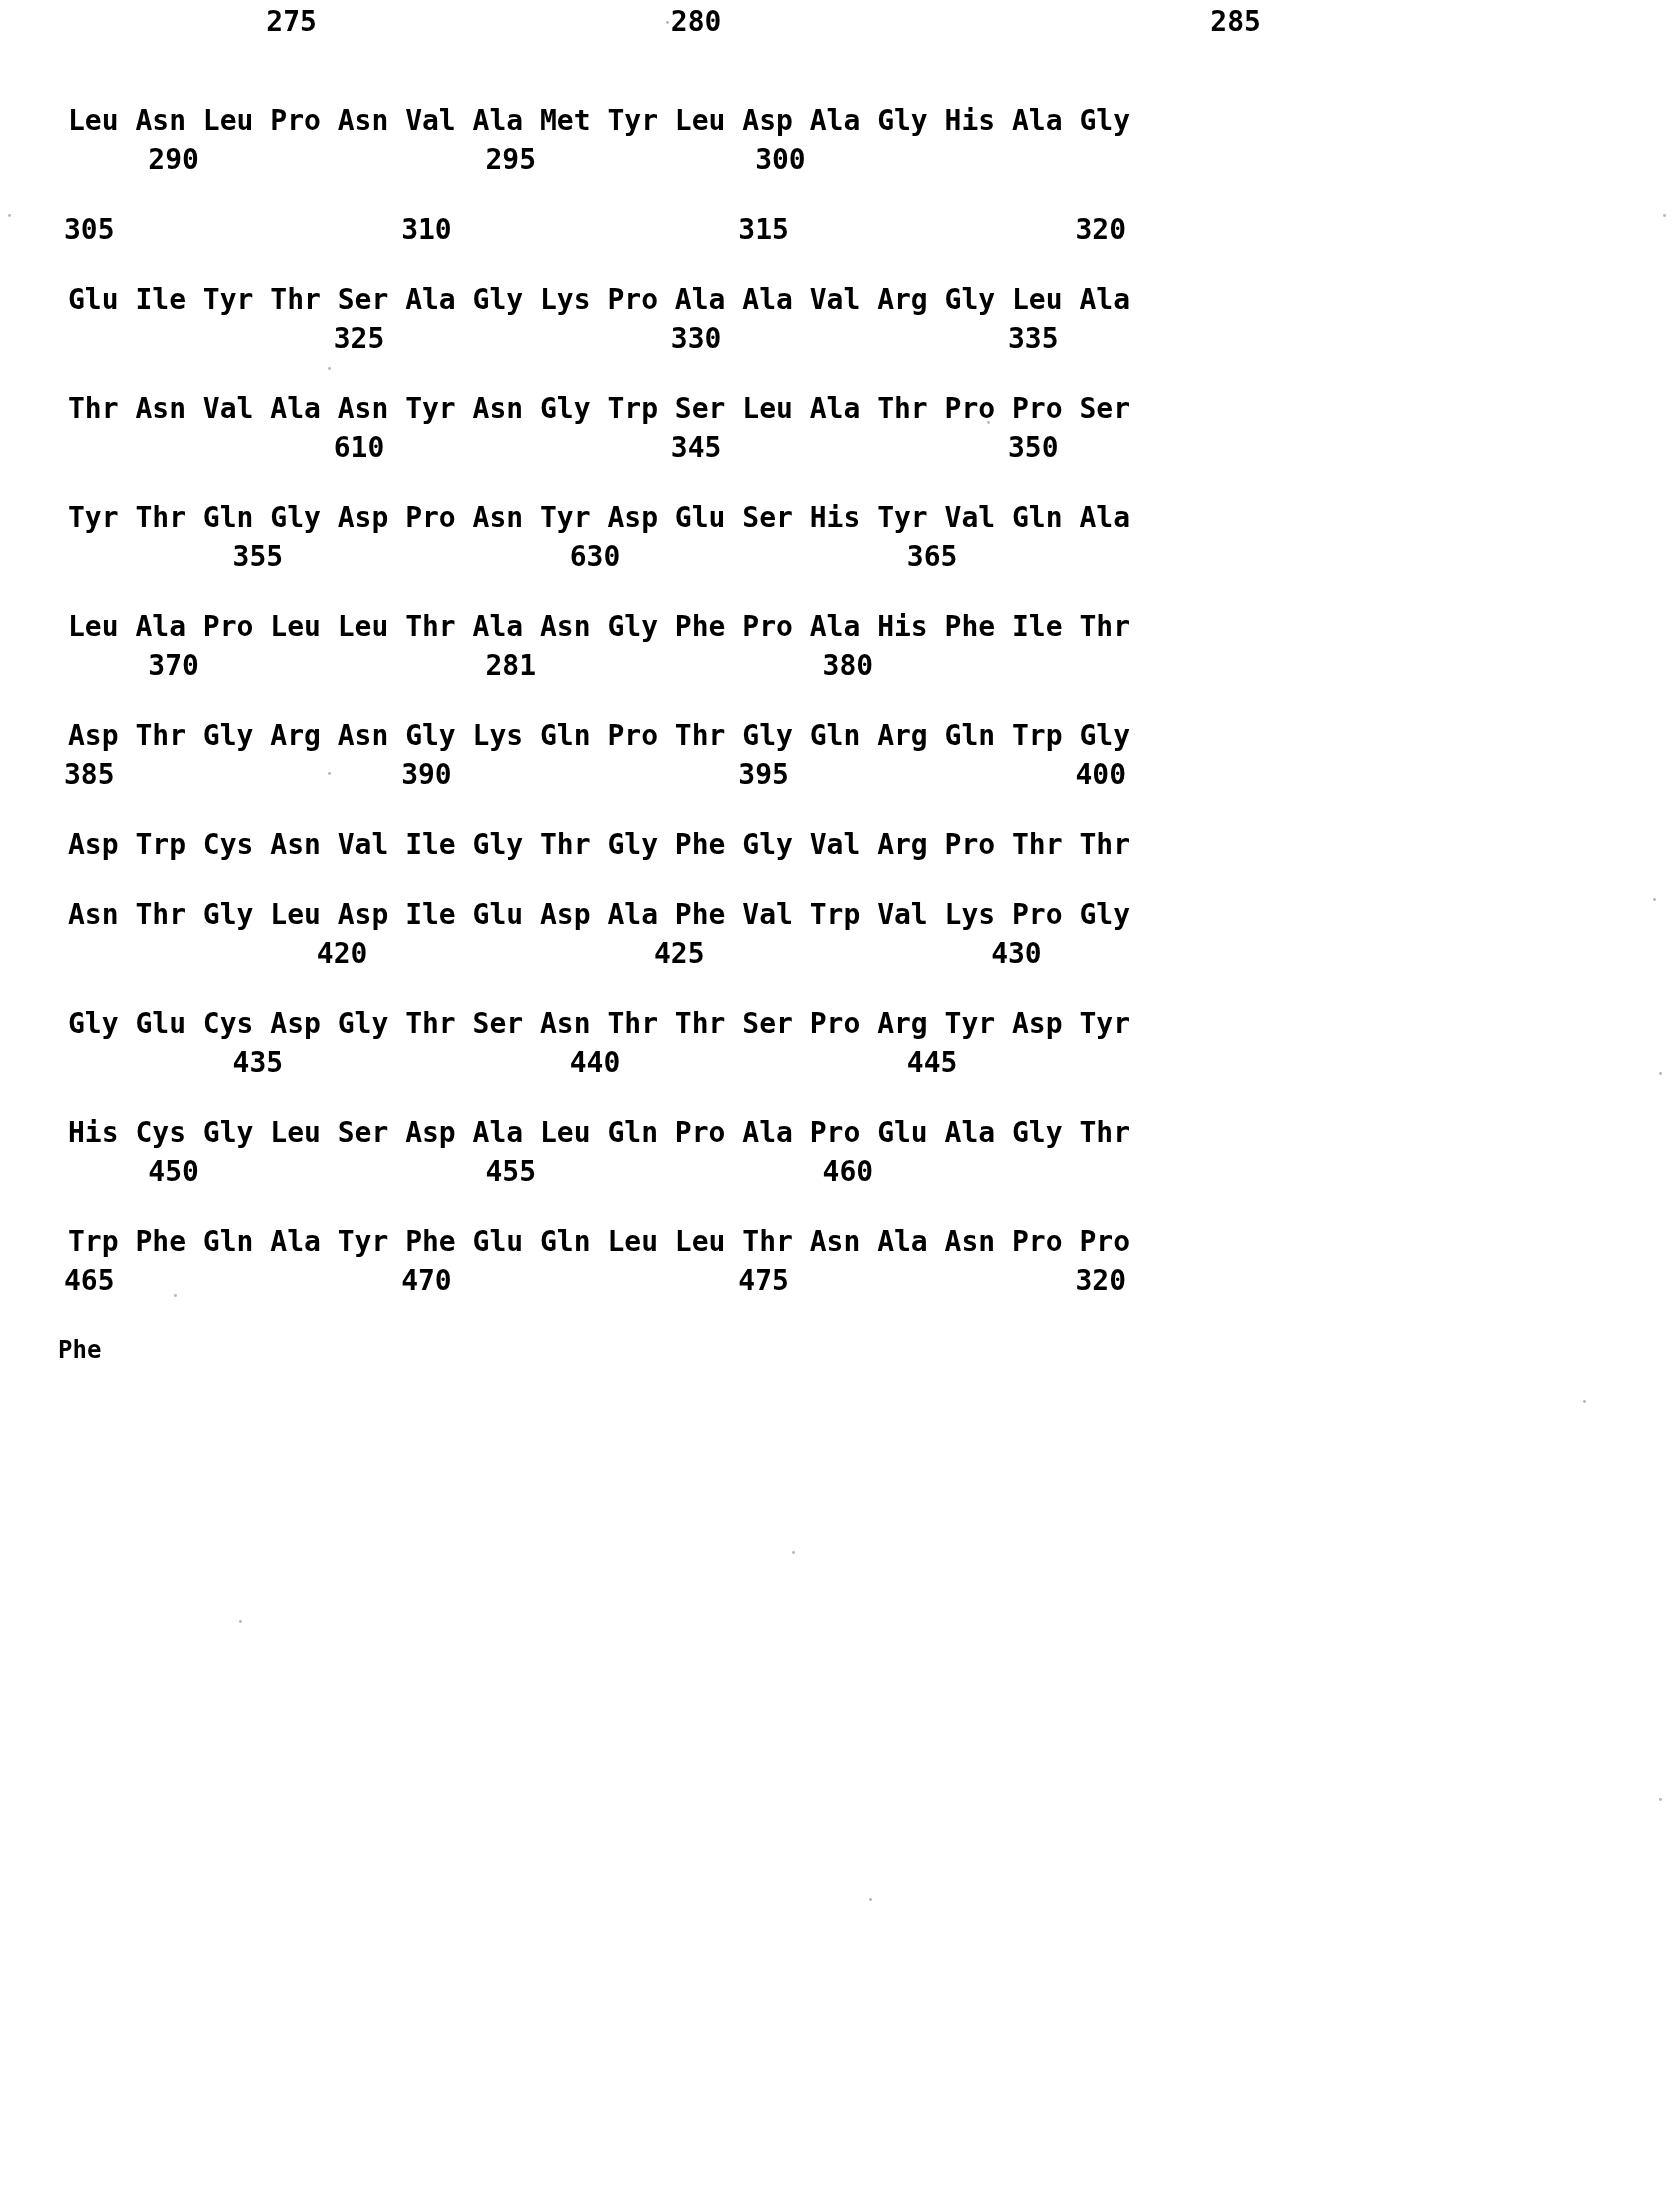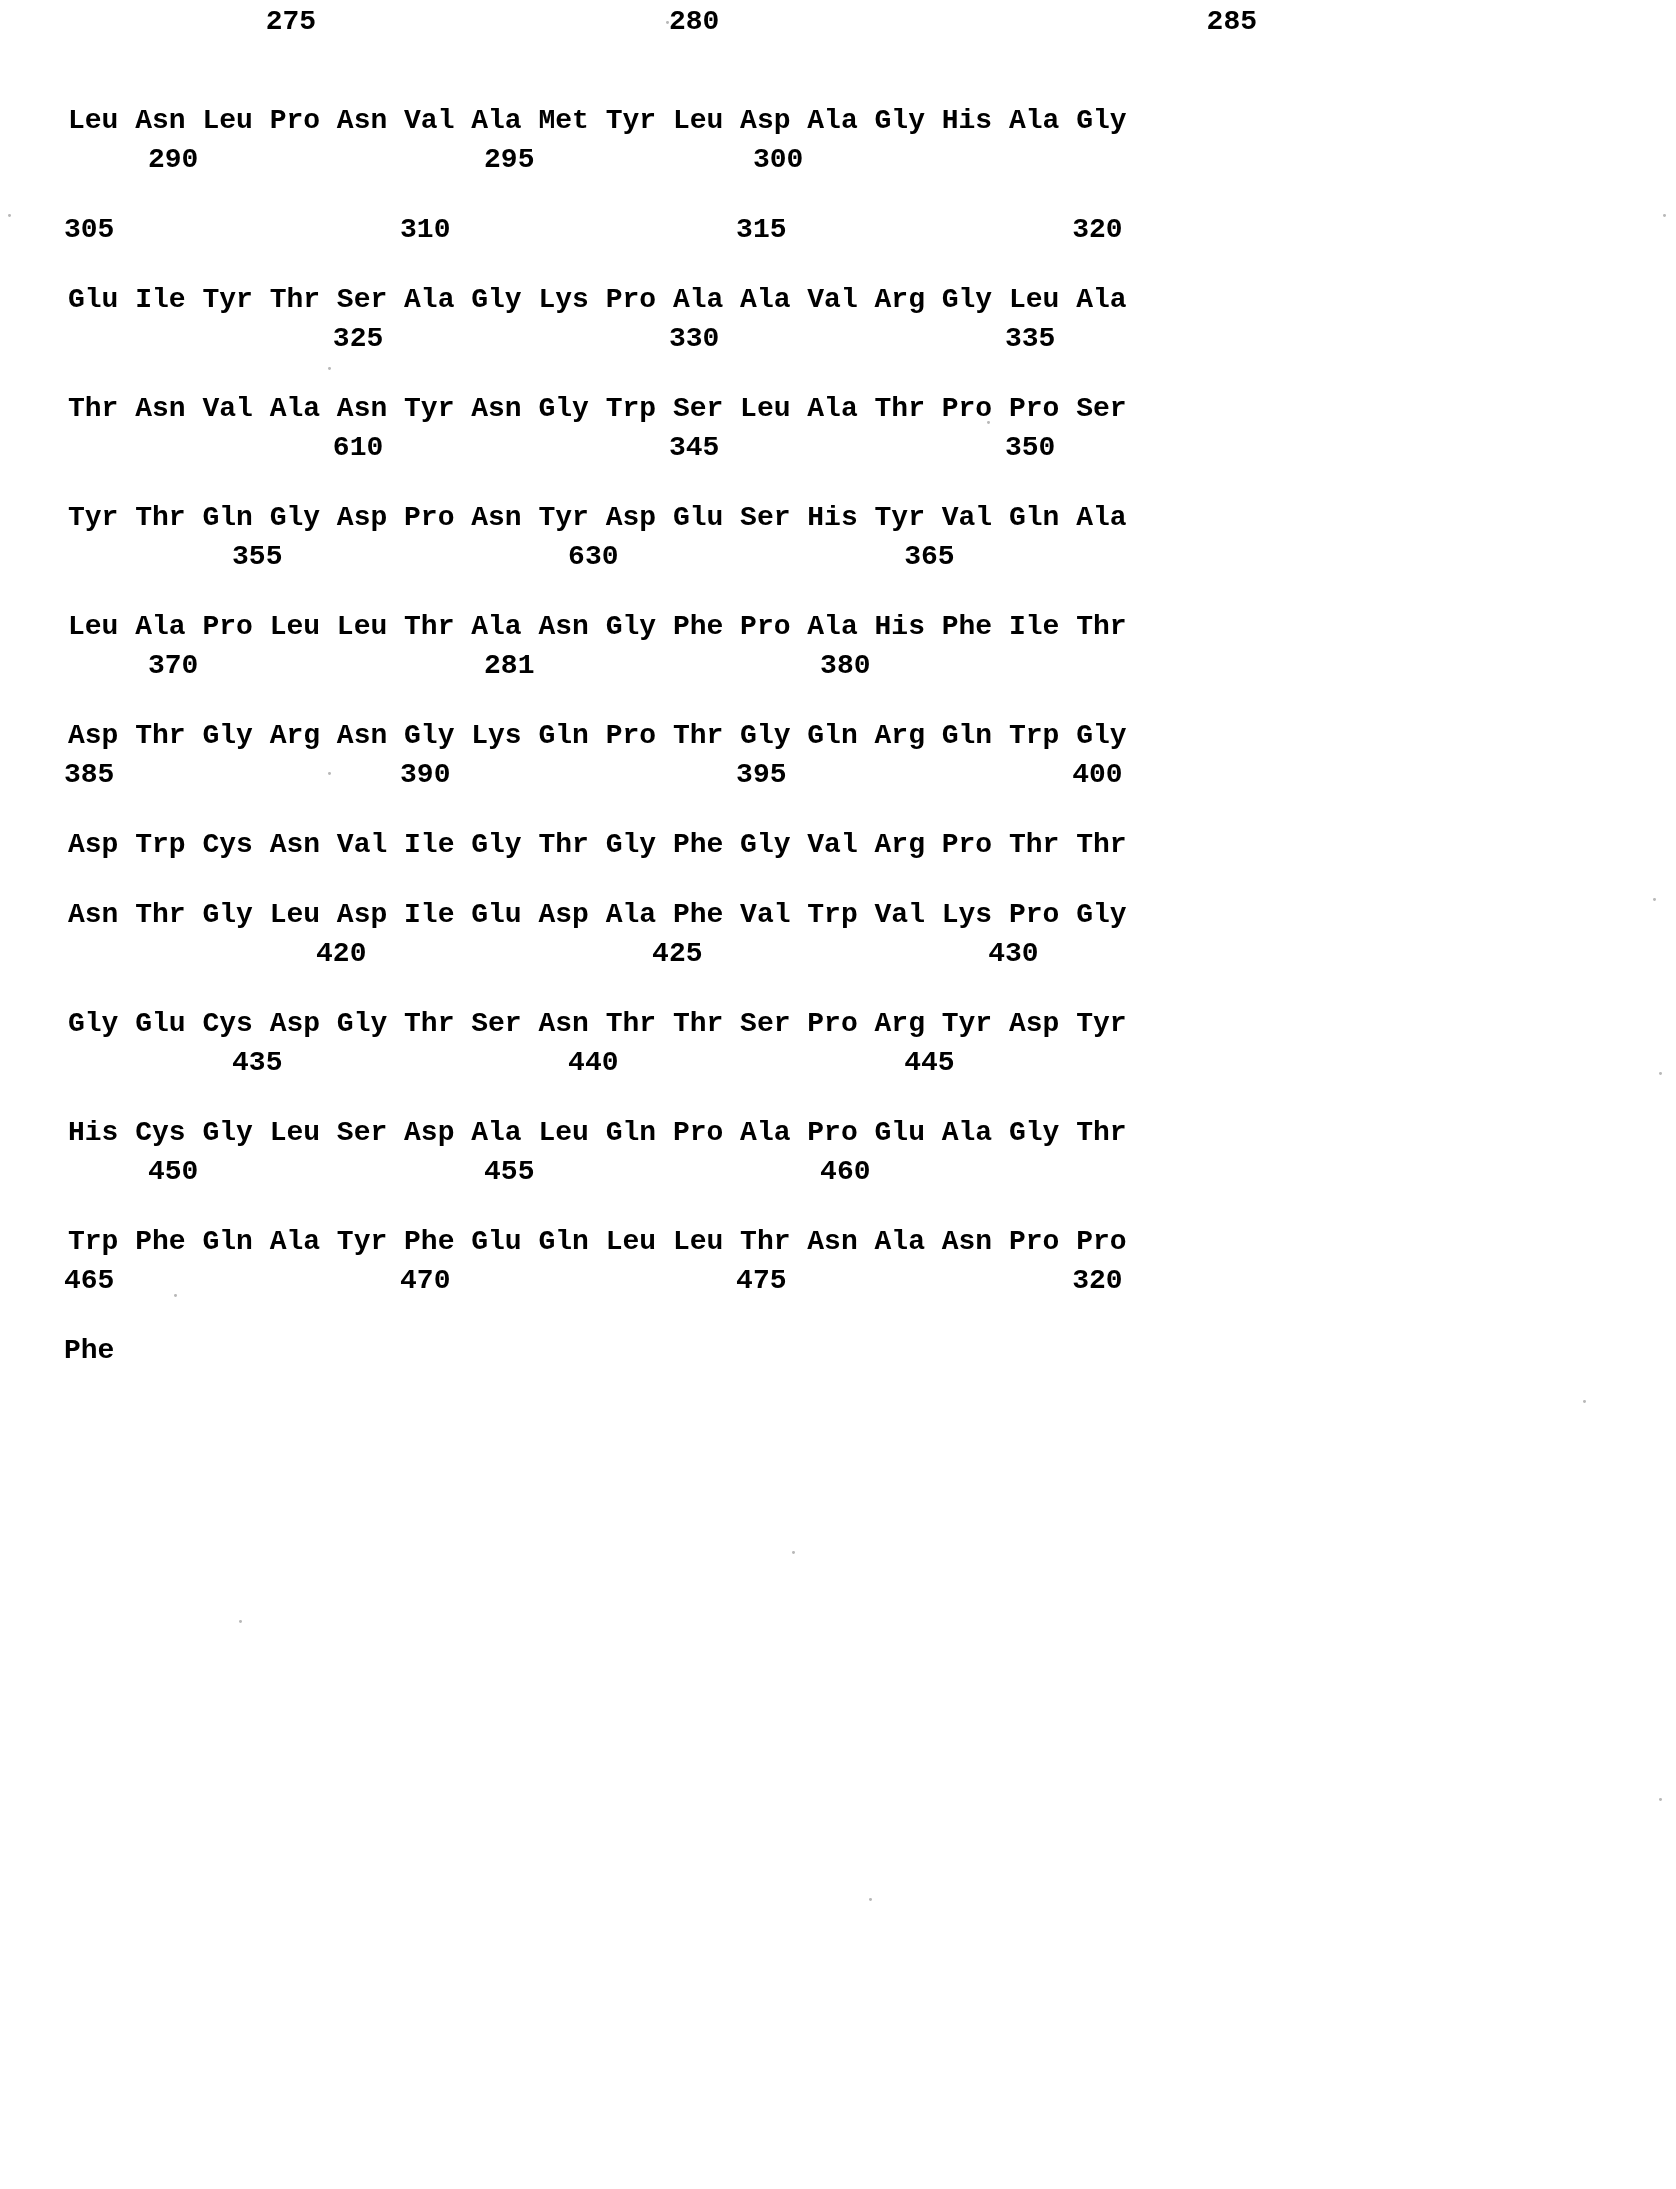--- a/index.html
+++ b/index.html
@@ -14,21 +14,20 @@
     color: #000000;
     position: relative;
     overflow: hidden;
   }
   .page {
     position: relative;
     width: 1676px;
     height: 1594px;
     padding: 0;
     box-sizing: border-box;
-    font-family: Liberation Mono, monospace;
   }
   .residue-row {
     white-space: pre;
     font-size: 28px;
     letter-spacing: 0px;
     font-weight: bold;
     line-height: 35px;
     margin: 4px;
     padding: 0;
   }
@@ -40,25 +39,26 @@
     margin: 0;
     padding: 0;
   }
   .block {
     margin-bottom: 35px;
   }
   .indent {
     padding-left: 64px;
   }
   .tail {
-    font-size: 28px;
+    font-size: 24px;
     font-weight: bold;
     white-space: pre;
     line-height: 35px;
-    padding-left: 64px;
+    padding-left: 50px;
+    margin-left: 8px;
   }
   .speck {
     position: absolute;
     width: 2.9px;
     height: 2.9px;
     background: #b8b8b8;
     border-radius: 50%;
   }
 </style>
 </head>

